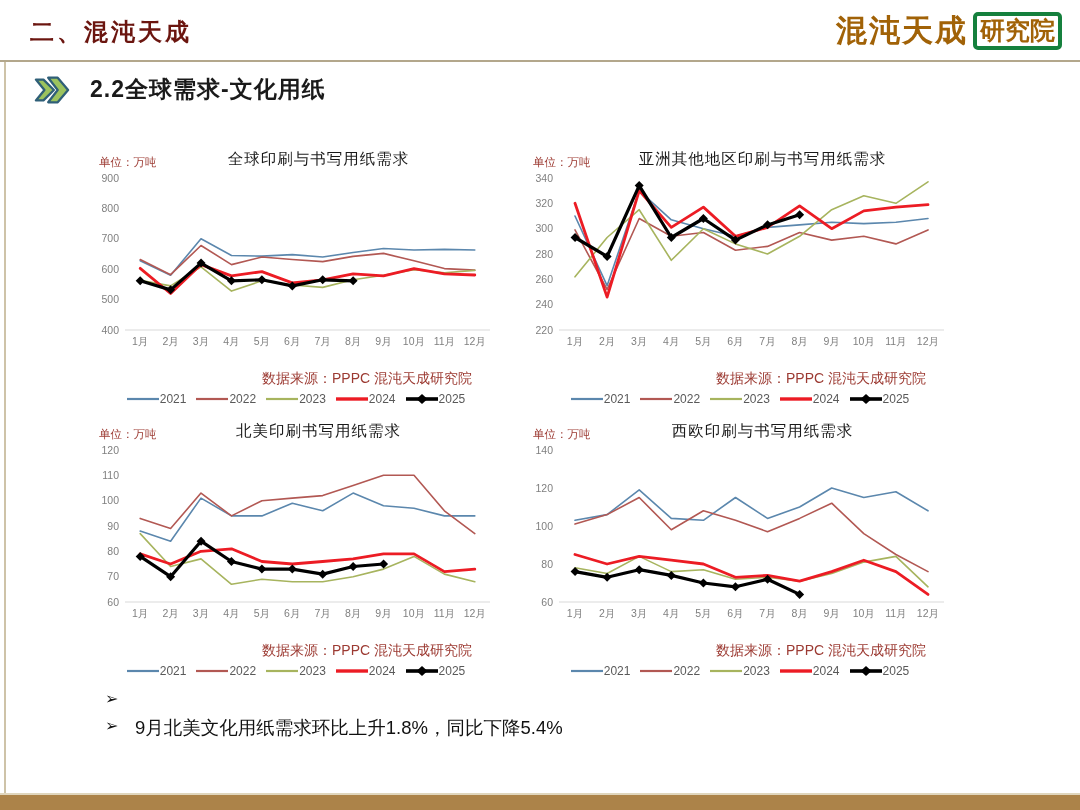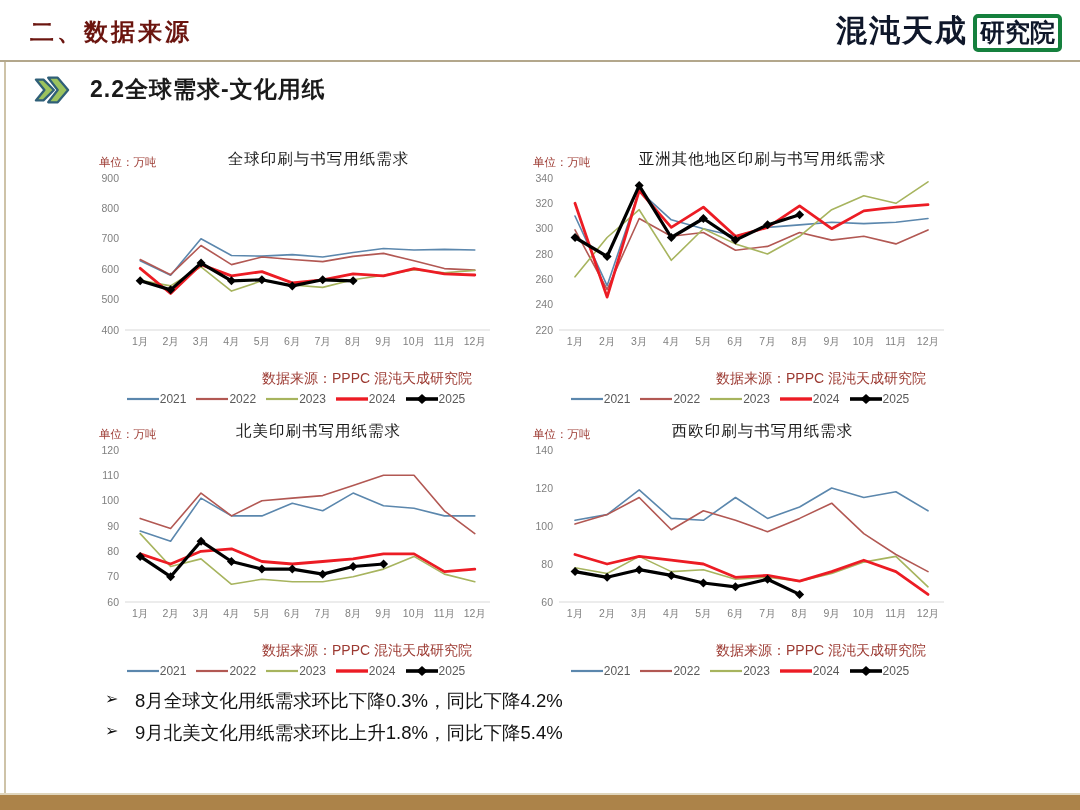--- a/index.html
+++ b/index.html
@@ -2,21 +2,21 @@
 <html><head>
 <meta charset="utf-8">
 <style>
   html,body{margin:0;padding:0;background:#ffffff;}
   .slide{position:relative;width:1080px;height:810px;background:#ffffff;overflow:hidden;
          font-family:"Liberation Sans",sans-serif;}
 
   
   .header-title{position:absolute;left:30px;top:16px;font-size:24px;font-weight:bold;
                 color:#6b150f;letter-spacing:3px;}
-  .logo{position:absolute;right:18px;top:10px;display:flex;align-items:flex-end;color:#0f172a;}
+  .logo{position:absolute;right:18px;top:10px;display:flex;align-items:center;color:#a16207;}
   .logo-text{font-family:"Liberation Serif",serif;font-size:31px;font-weight:bold;letter-spacing:2px;}
   .logo-seal{font-family:"Liberation Serif",serif;font-size:25px;font-weight:bold;margin-left:5px;
              border:4px solid #15803d;border-radius:5px;padding:0 3px;line-height:30px;}
   .divider{position:absolute;left:0;right:0;top:60px;height:2px;background:#b3a78c;}
   .frame-left{position:absolute;left:4px;top:62px;bottom:17px;width:2px;background:#cec3a8;}
 
   
   .section{position:absolute;left:34px;top:74px;display:flex;align-items:center;}
   .chevron{width:36px;height:30px;display:inline-block;}
   .section-title{font-size:23px;font-weight:bold;color:#1a1a1a;margin-left:20px;letter-spacing:1px;}
@@ -45,21 +45,21 @@
 
   
   .footer-bar{position:absolute;left:0;right:0;bottom:0;height:15px;background:#ac8349;
               border-top:2px solid #e0d6bd;}
 </style>
 </head>
 <body>
 
 <div class="slide">
 
-  <div class="header-title">二、数据来源</div>
+  <div class="header-title">二、混沌天成</div>
 
   <div class="logo">
     <span class="logo-text">混沌天成</span>
     <span class="logo-seal">研究院</span>
   </div>
 
   <div class="divider"></div>
   <div class="frame-left"></div>
 
   <div class="section">
@@ -368,21 +368,20 @@
             <path d="M17 0L22.5 5L17 10L11.5 5Z" fill="#000000"></path>
           </svg>
           <span>2025</span>
         </span>
       </div>
   </div>
 
   <div class="bullets">
     <div class="bullet">
       <span class="bullet-mark">➢</span>
-      <span>8月全球文化用纸需求环比下降0.3%，同比下降4.2%</span>
     </div>
     <div class="bullet">
       <span class="bullet-mark">➢</span>
       <span>9月北美文化用纸需求环比上升1.8%，同比下降5.4%</span>
     </div>
   </div>
 
   <div class="footer-bar"></div>
 </div>
 

